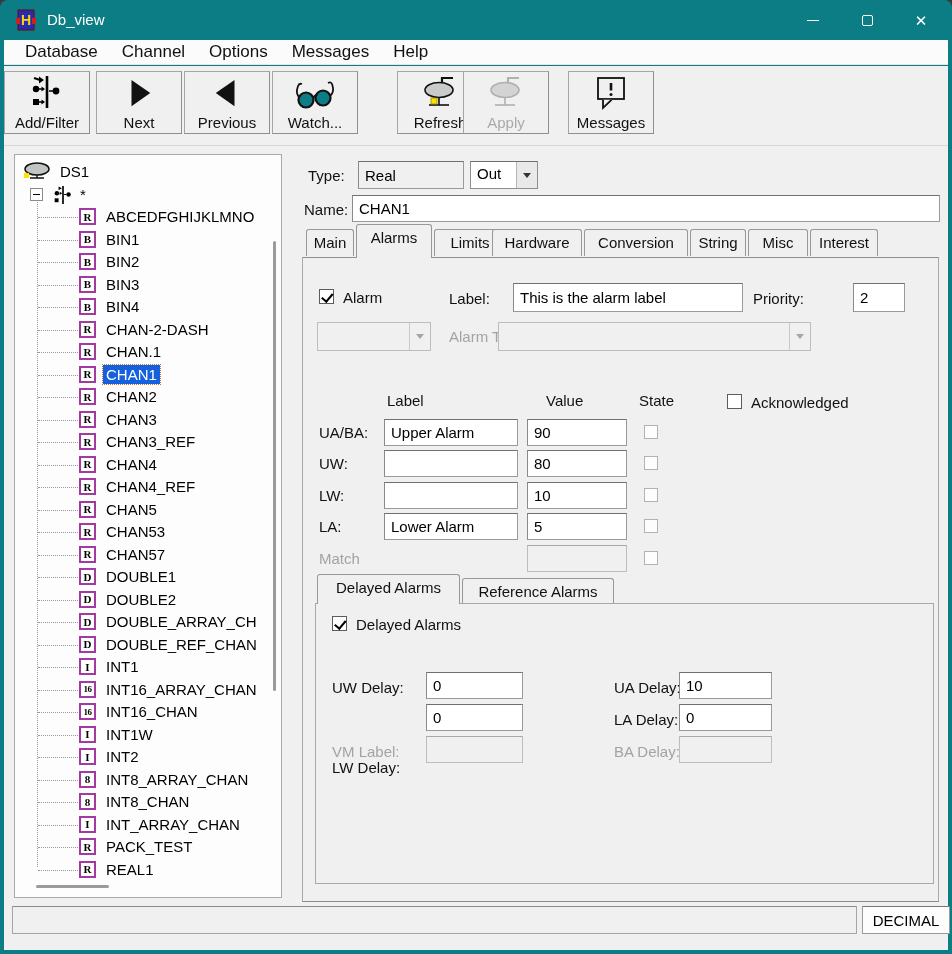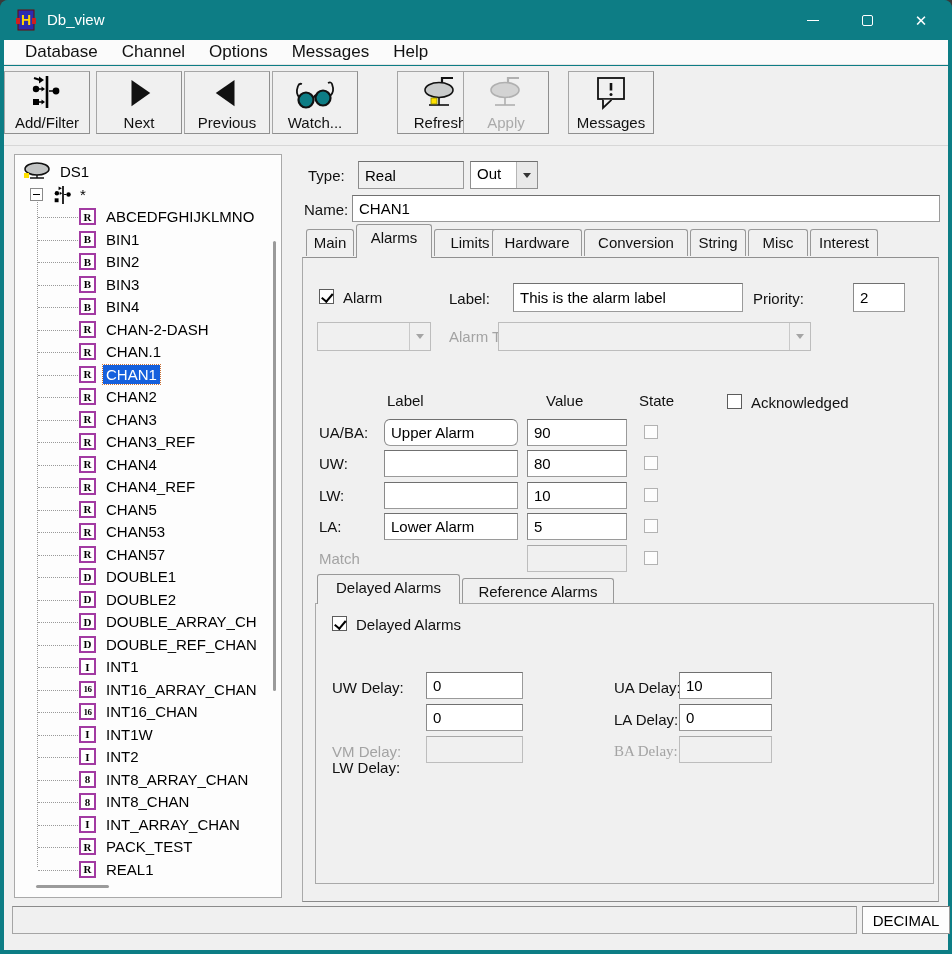--- a/index.html
+++ b/index.html
@@ -405,21 +405,21 @@
           </span>
       </div>
 
       <span class="lbl" style="left:84px;top:134px;">Label</span>
       <span class="lbl" style="left:243px;top:134px;">Value</span>
       <span class="lbl" style="left:336px;top:134px;">State</span>
       <span class="cb" style="left:424px;top:136px;"></span>
       <span class="lbl" style="left:448px;top:136px;">Acknowledged</span>
 
       <span class="lbl" style="left:16px;top:166px;">UA/BA:</span>
-      <input class="field" style="left: 81px; top: 161px; width: 134px; height: 27px; border-radius: 6px;" value="Upper Alarm">
+      <input class="field" style="left: 81px; top: 161px; width: 134px; height: 27px;" value="Upper Alarm">
       <input class="field" style="left: 224px; top: 161px; width: 100px; height: 27px;" value="90">
       <span class="cb sm dis" style="left:341px;top:167px;"></span>
 
       <span class="lbl" style="left:16px;top:197px;">UW:</span>
       <input class="field" style="left: 81px; top: 192px; width: 134px; height: 27px;">
       <input class="field" style="left: 224px; top: 192px; width: 100px; height: 27px;" value="80">
       <span class="cb sm dis" style="left:341px;top:198px;"></span>
 
       <span class="lbl" style="left:16px;top:229px;">LW:</span>
       <input class="field" style="left: 81px; top: 224px; width: 134px; height: 27px;">
@@ -444,23 +444,23 @@
         <span class="lbl" style="left:16px;top:75px;">UW Delay:</span>
         <input class="field" style="left: 110px; top: 68px; width: 97px; height: 27px;" value="0">
         <span class="lbl" style="left:298px;top:75px;">UA Delay:</span>
         <input class="field" style="left: 363px; top: 68px; width: 93px; height: 27px;" value="10">
 
         <span class="lbl" style="left:16px;top:107px;margin-top:48px;">LW Delay:</span>
         <input class="field" style="left: 110px; top: 100px; width: 97px; height: 27px;" value="0">
         <span class="lbl" style="left:298px;top:107px;">LA Delay:</span>
         <input class="field" style="left: 363px; top: 100px; width: 93px; height: 27px;" value="0">
 
-        <span class="lbl gray" style="left:16px;top:139px;">VM Delay:</span>
+        <span class="lbl gray" style="left:16px;top:139px;">VM Label:</span>
         <input class="field dis" style="left: 110px; top: 132px; width: 97px; height: 27px;">
-        <span class="lbl gray" style="left:298px;top:139px;font-family:Liberation Serif, serif;">BA Delay:</span>
+        <span class="lbl gray" style="left:298px;top:139px;">BA Delay:</span>
         <input class="field dis" style="left: 363px; top: 132px; width: 93px; height: 27px;">
       </div>
     </div>
 
     <div class="status-field" style="top:760px;"></div>
     <div class="status-decimal" style="top:760px;">DECIMAL</div>
   </div>
 </div>
 
 </body></html>

